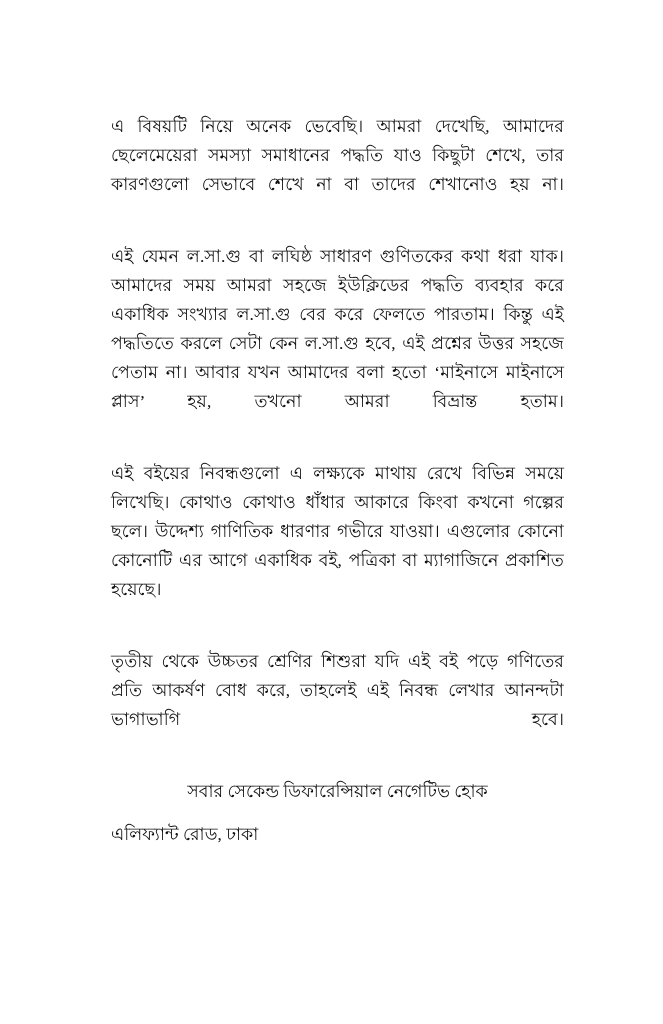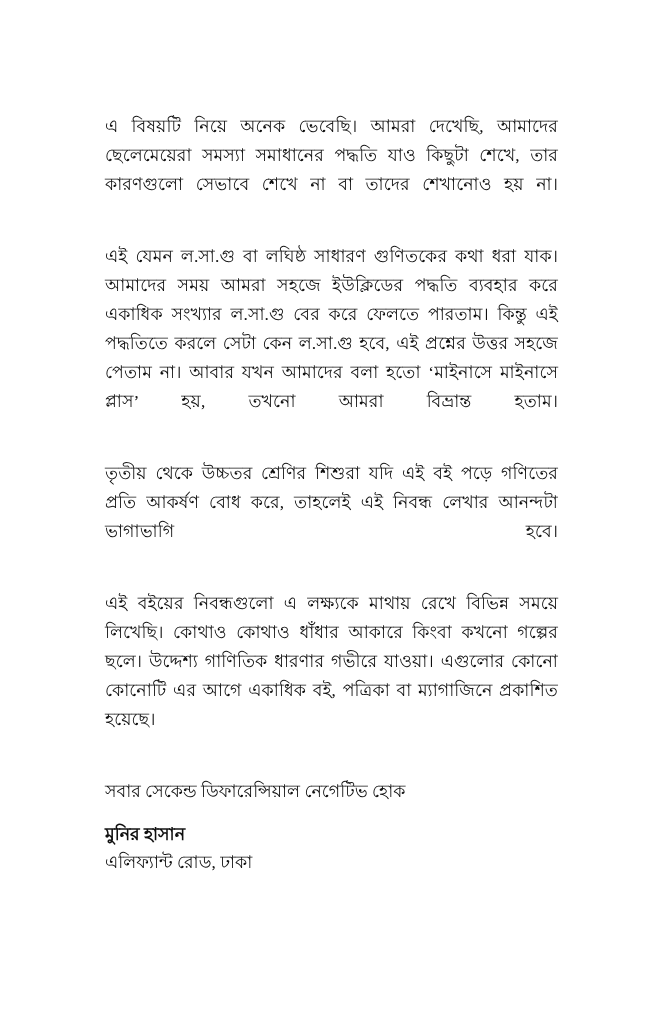--- a/index.html
+++ b/index.html
@@ -14,20 +14,21 @@
     color: #101010;
   }
 
   #page {
     position: relative;
     width: 590px;
     height: 1024px;
     background: #ffffff;
     overflow: hidden;
     box-sizing: border-box;
+    margin-left: 6px;
   }
 
   #content {
     position: absolute;
     left: 105px;
     top: 112px;
     width: 453px;
   }
 
   .para {
@@ -44,21 +45,21 @@
 
   
   .para:after {
     content: "";
     display: inline-block;
     width: 100%;
   }
 
   .closing {
     margin: 0 0 14px 0;
-    text-align: left;
+    text-align: center;
     font-size: 17.4px;
     line-height: 29px;
   }
 
   .signature-block {
     margin-top: 14px;
   }
 
   .sig-line {
     text-align: left;
@@ -76,27 +77,26 @@
 
 <div id="page">
 
   <div id="content">
 
     <p class="para">এ বিষয়টি নিয়ে অনেক ভেবেছি। আমরা দেখেছি, আমাদের ছেলেমেয়েরা সমস্যা সমাধানের পদ্ধতি যাও কিছুটা শেখে, তার কারণগুলো সেভাবে শেখে না বা তাদের শেখানোও হয় না।</p>
 
     <p class="para">এই যেমন ল.সা.গু বা লঘিষ্ঠ সাধারণ গুণিতকের কথা ধরা যাক। আমাদের সময় আমরা সহজে ইউক্লিডের পদ্ধতি ব্যবহার করে একাধিক সংখ্যার ল.সা.গু বের করে ফেলতে পারতাম। কিন্তু এই পদ্ধতিতে করলে সেটা কেন ল.সা.গু হবে, এই প্রশ্নের উত্তর সহজে পেতাম না। আবার যখন আমাদের বলা হতো ‘মাইনাসে মাইনাসে প্লাস’ হয়, তখনো আমরা বিভ্রান্ত হতাম।</p>
 
 
+    <p class="para">এই বইয়ের নিবন্ধগুলো এ লক্ষ্যকে মাথায় রেখে বিভিন্ন সময়ে লিখেছি। কোথাও কোথাও ধাঁধার আকারে কিংবা কখনো গল্পের ছলে। উদ্দেশ্য গাণিতিক ধারণার গভীরে যাওয়া। এগুলোর কোনো কোনোটি এর আগে একাধিক বই, পত্রিকা বা ম্যাগাজিনে প্রকাশিত হয়েছে।</p>
+
     <p class="para">তৃতীয় থেকে উচ্চতর শ্রেণির শিশুরা যদি এই বই পড়ে গণিতের প্রতি আকর্ষণ বোধ করে, তাহলেই এই নিবন্ধ লেখার আনন্দটা ভাগাভাগি হবে।</p>
-
-    <p class="para">এই বইয়ের নিবন্ধগুলো এ লক্ষ্যকে মাথায় রেখে বিভিন্ন সময়ে লিখেছি। কোথাও কোথাও ধাঁধার আকারে কিংবা কখনো গল্পের ছলে। উদ্দেশ্য গাণিতিক ধারণার গভীরে যাওয়া। এগুলোর কোনো কোনোটি এর আগে একাধিক বই, পত্রিকা বা ম্যাগাজিনে প্রকাশিত হয়েছে।</p>
 
     <p class="closing">সবার সেকেন্ড ডিফারেন্সিয়াল নেগেটিভ হোক</p>
 
     <div class="signature-block">
-      <p class="sig-line sig-name">মুনির হাসান</p>
       <p class="sig-line">এলিফ্যান্ট রোড, ঢাকা</p>
 
     </div>
 
   </div>
 
 </div>
 
 </body></html>

